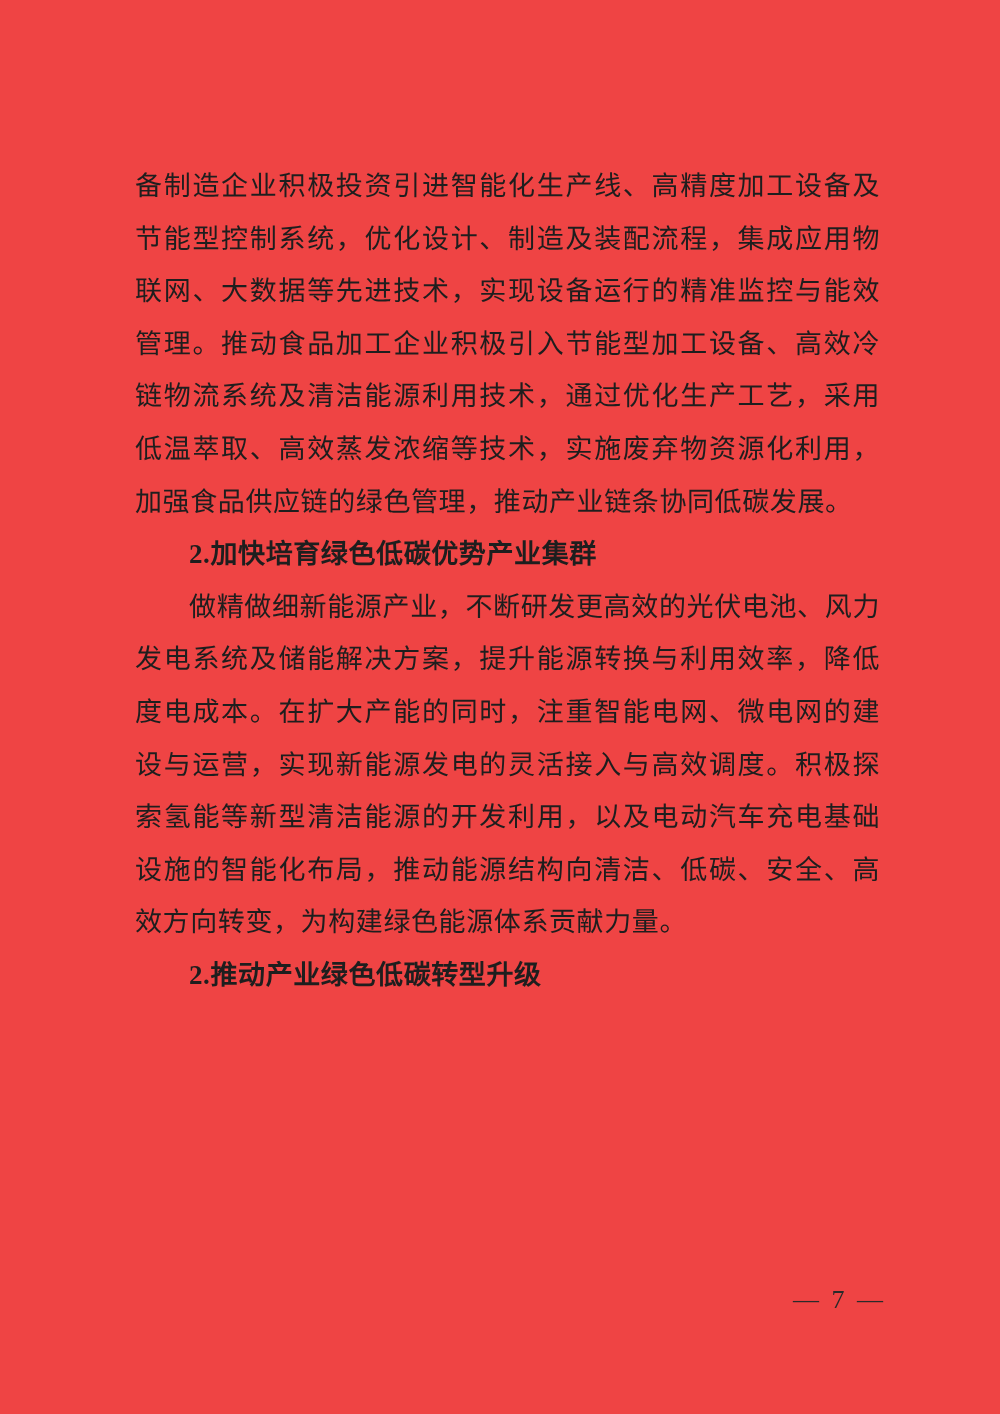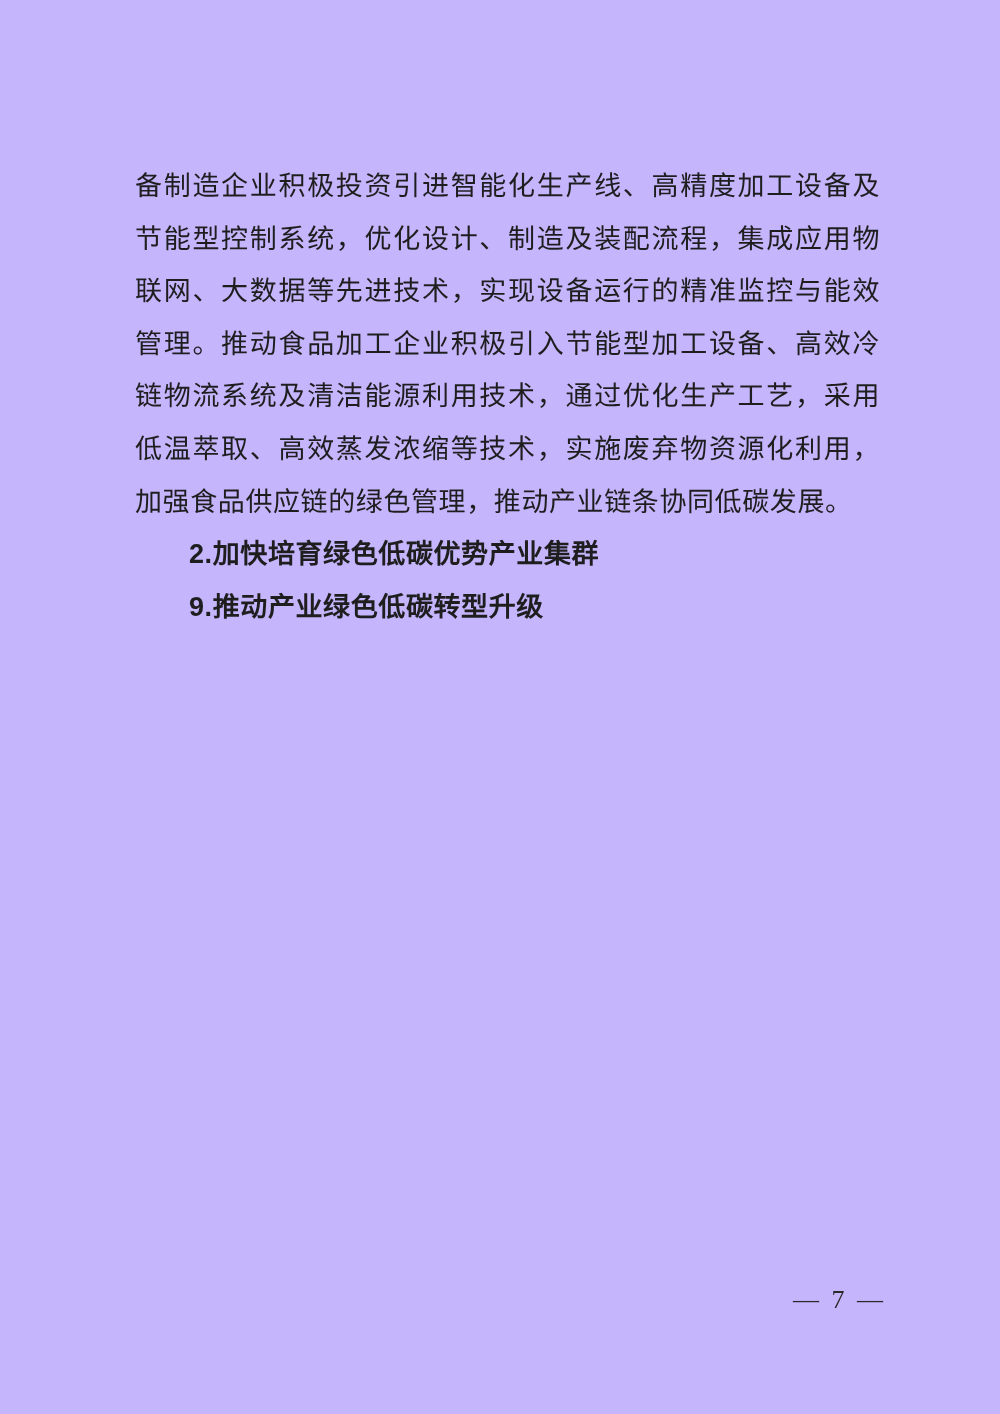--- a/index.html
+++ b/index.html
@@ -5,21 +5,21 @@
   html, body {
     margin: 0;
     padding: 0;
     background: #e8e8e8;
   }
   .page {
     position: relative;
     width: 1000px;
     height: 1414px;
     margin: 0 auto;
-    background: #c4b5fd;
+    background: #ef4444;
     overflow: hidden;
     font-family: "Liberation Serif", "DejaVu Serif", serif;
     color: #1e1e1e;
   }
   .text-block {
     position: absolute;
     left: 135px;
     top: 160px;
     width: 745px;
   }
@@ -32,37 +32,38 @@
     text-justify: inter-character;
     letter-spacing: 0.6px;
     word-break: break-all;
   }
   .para.indent {
     text-indent: 2em;
   }
   .heading {
     text-indent: 2em;
     font-weight: 700;
-    font-family: Liberation Sans, sans-serif;
+    font-family: Liberation Serif, serif;
     text-align: left;
   }
   .page-number {
     position: absolute;
     top: 1284px;
     left: 793px;
     font-size: 26px;
     line-height: 32px;
     letter-spacing: 3px;
     color: #2a2a2a;
     font-family: "Liberation Serif", "DejaVu Serif", serif;
   }
 </style>
 </head>
 <body>
 
 <div class="page">
   <div class="text-block">
     <p class="para">备制造企业积极投资引进智能化生产线、高精度加工设备及节能型控制系统，优化设计、制造及装配流程，集成应用物联网、大数据等先进技术，实现设备运行的精准监控与能效管理。推动食品加工企业积极引入节能型加工设备、高效冷链物流系统及清洁能源利用技术，通过优化生产工艺，采用低温萃取、高效蒸发浓缩等技术，实施废弃物资源化利用，加强食品供应链的绿色管理，推动产业链条协同低碳发展。</p>
     <h2 class="heading">2.加快培育绿色低碳优势产业集群</h2>
-    <h2 class="heading">9.推动产业绿色低碳转型升级</h2>
+    <p class="para indent">做精做细新能源产业，不断研发更高效的光伏电池、风力发电系统及储能解决方案，提升能源转换与利用效率，降低度电成本。在扩大产能的同时，注重智能电网、微电网的建设与运营，实现新能源发电的灵活接入与高效调度。积极探索氢能等新型清洁能源的开发利用，以及电动汽车充电基础设施的智能化布局，推动能源结构向清洁、低碳、安全、高效方向转变，为构建绿色能源体系贡献力量。</p>
+    <h2 class="heading">2.推动产业绿色低碳转型升级</h2>
   </div>
   <div class="page-number">— 7 —</div>
 </div>
 
 </body></html>

